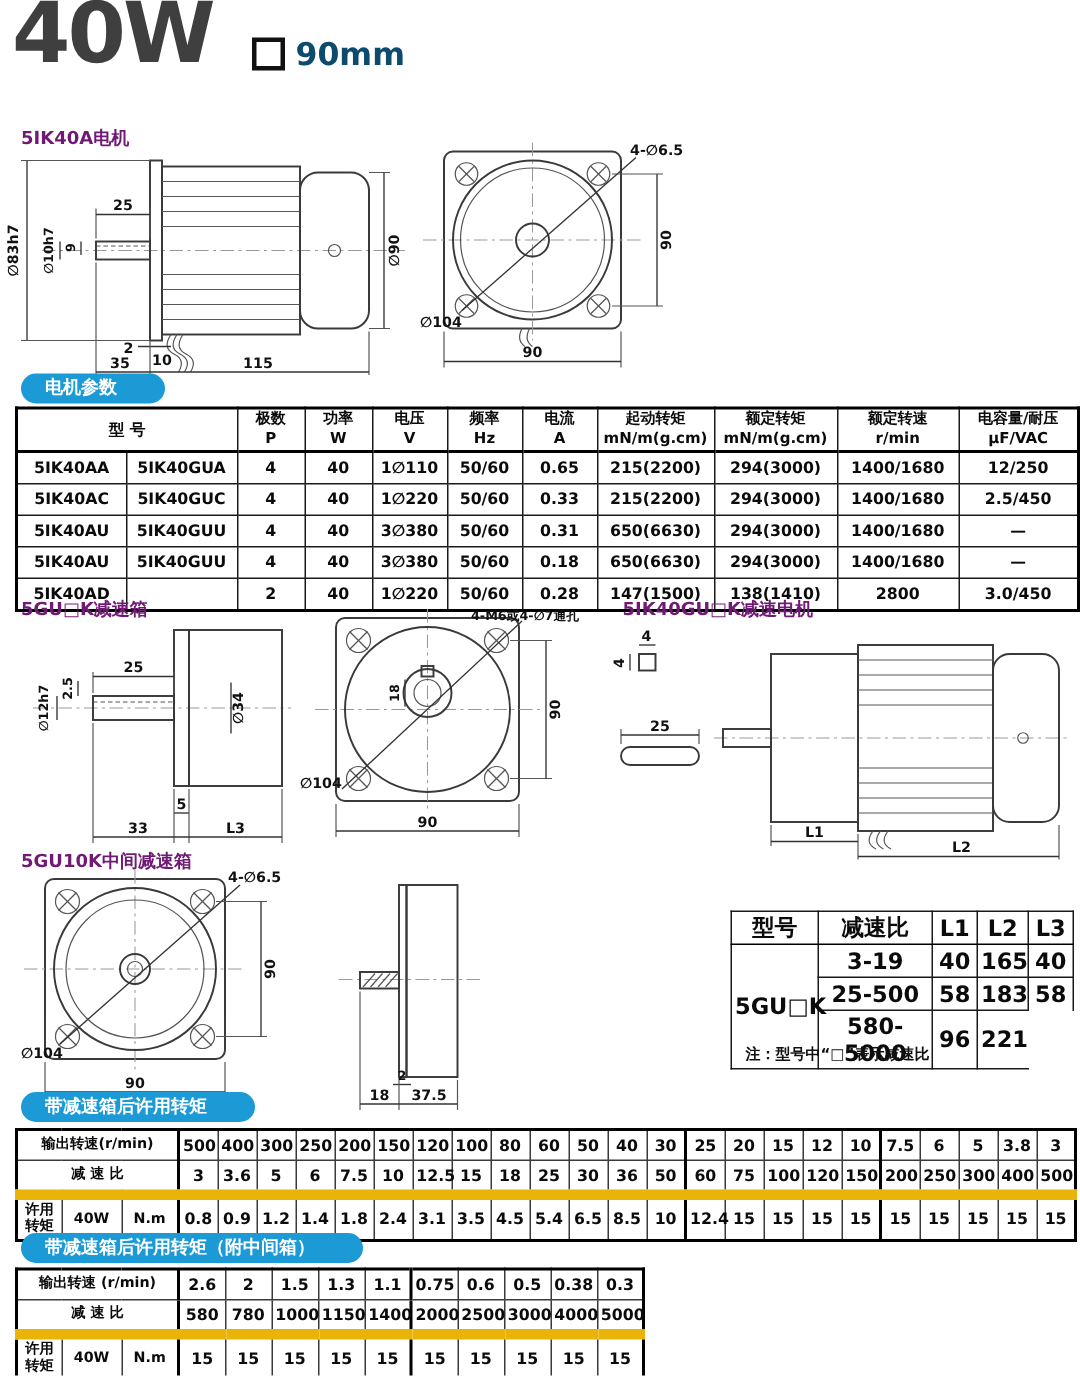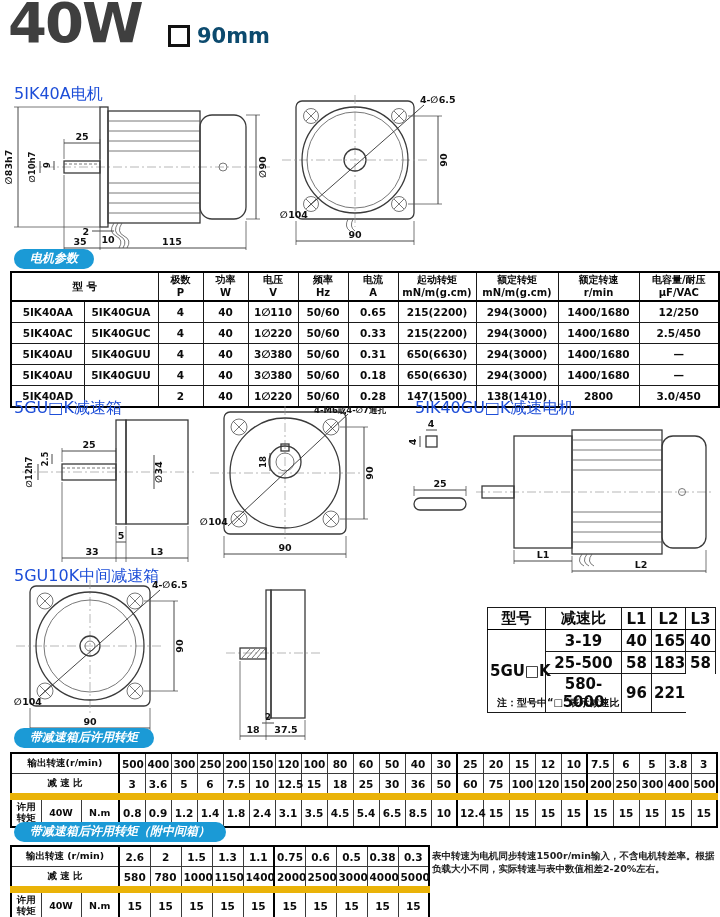--- a/index.html
+++ b/index.html
@@ -4,23 +4,23 @@
 <style>
   html,body{margin:0;padding:0;background:#fff;}
   body{width:720px;height:917px;position:relative;font-family:"DejaVu Sans",sans-serif;color:#111;overflow:hidden;}
   .abs{position:absolute;}
   
   .title{left:8px;top:-10px;font-size:56px;font-weight:900;letter-spacing:-2px;color:#3f3f3f;}
   .sizebadge{left:168px;top:24px;display:flex;align-items:center;gap:7px;}
   .sq{width:16px;height:16px;border:3px solid #111;display:inline-block;}
   .sizetxt{font-size:21px;font-weight:bold;color:#0c4a6e;}
   
-  .seclabel{font-size:16px;font-weight:normal;color:#1d4ed8;}
-  
-  .pill{background:#1b9ad6;color:#fff;font-size:12px;font-weight:bold;padding:2px 16px 3px 16px;border-radius:11px;display:inline-block;line-height:15px;font-style:italic;}
+  .seclabel{font-size:12px;font-weight:bold;color:#701a75;}
+  
+  .pill{background:#1b9ad6;color:#fff;font-size:12px;font-weight:bold;padding:2px 32px 3px 16px;border-radius:11px;display:inline-block;line-height:15px;}
   
   table{border-collapse:collapse;text-align:center;font-weight:bold;color:#0b0b0b;}
   td,th{padding:1px 2px;}
   
   .mt{border:2px solid #000;table-layout:fixed;}
   .mt th,.mt td{border:1px solid #1a1a1a;font-size:10.5px;}
   .mt th{border-bottom:2px solid #000;}
   .mt .h2{font-size:10px;line-height:1.25;}
   .mt td{height:18px;}
   
@@ -608,14 +608,13 @@
         <td>15</td>
         <td>15</td>
         <td>15</td>
         <td>15</td>
         <td>15</td>
       </tr>
 </tbody>
   </table>
 
 <div class="abs notes" style="left:432px;top:849px;">
-  <p>表中转速为电机同步转速1500r/min输入，不含电机转差率。根据负载大小不同，实际转速与表中数值相差2-20%左右。</p>
 </div>
 
 </body></html>

